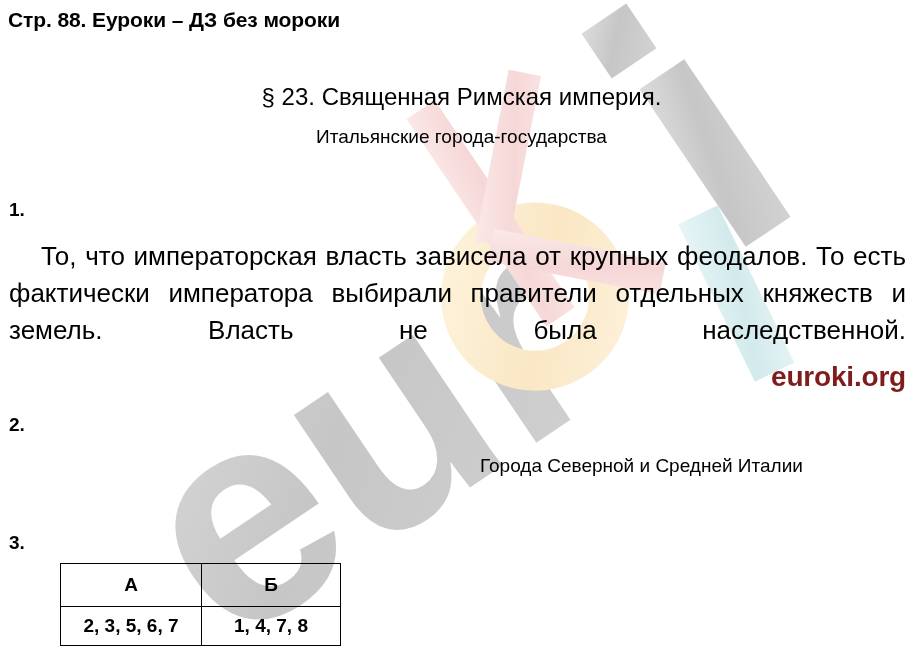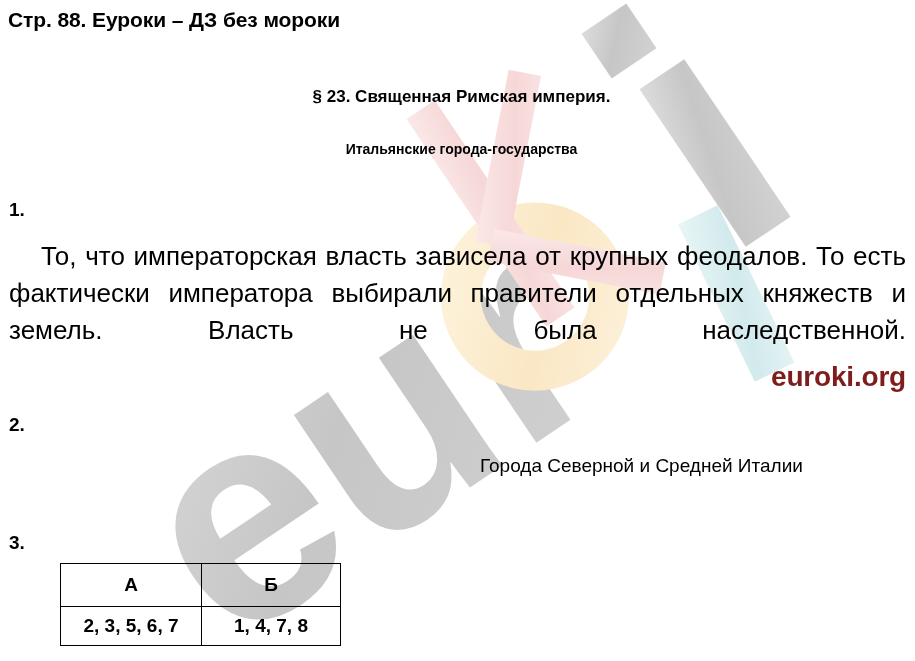--- a/index.html
+++ b/index.html
@@ -56,30 +56,30 @@
   }
 
   .doc-title {
     position: absolute;
     left: 0;
     top: 82px;
     width: 915px;
     text-align: center;
   }
   .doc-title .line1 {
-    font-size: 17px;
-    font-weight: bold;
+    font-size: 24px;
+    font-weight: normal;
     line-height: 30px;
     margin-left: 8px;
   }
   .doc-title .line2 {
-    font-size: 14px;
-    font-weight: bold;
+    font-size: 19px;
+    font-weight: normal;
     line-height: 30px;
-    margin-top: 22px;
+    margin-top: 10px;
     margin-left: 8px;
   }
 
   .q-num {
     position: absolute;
     left: 9px;
     font-size: 19px;
     font-weight: bold;
   }
   .q-num-1 { top: 199px; }

